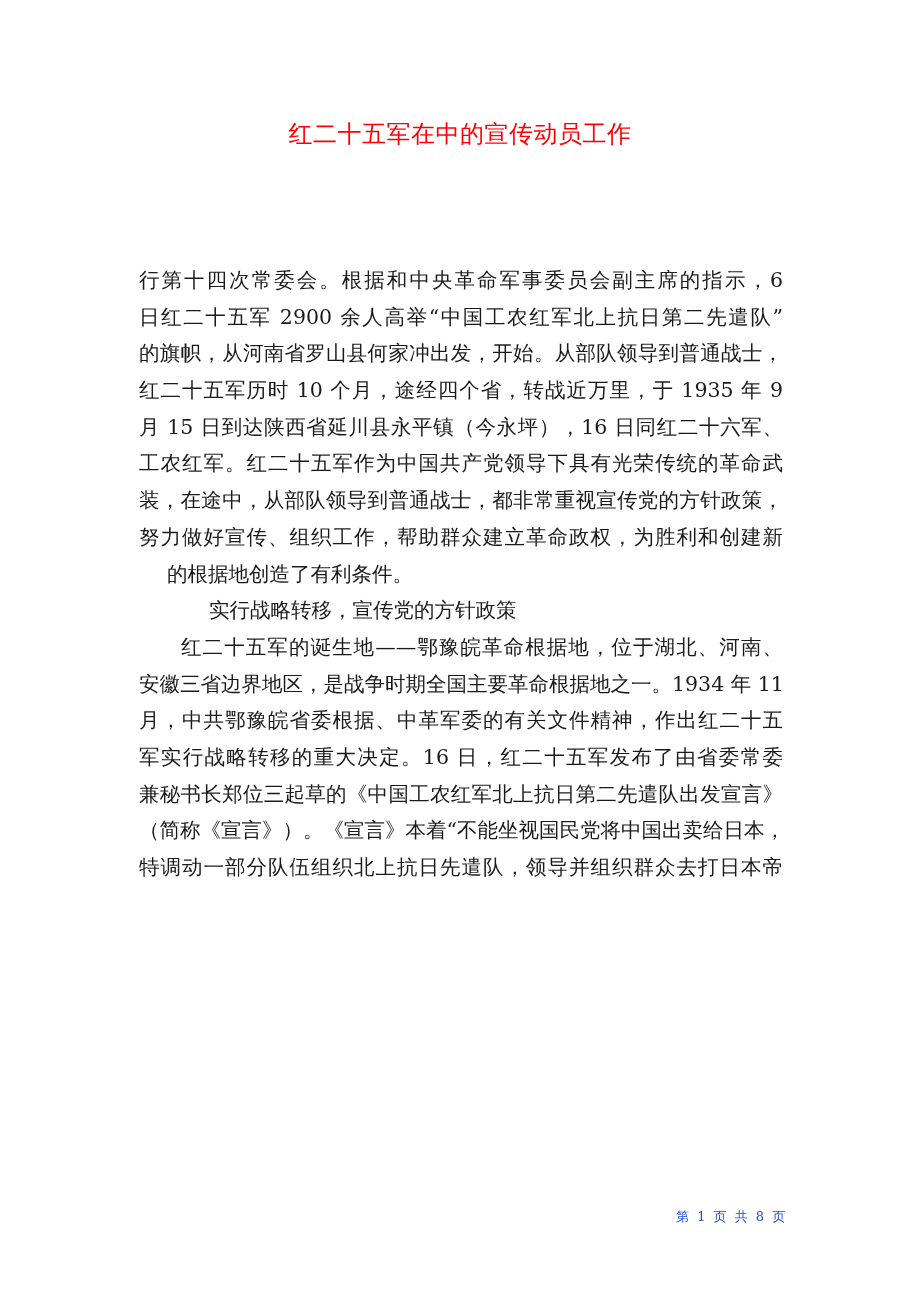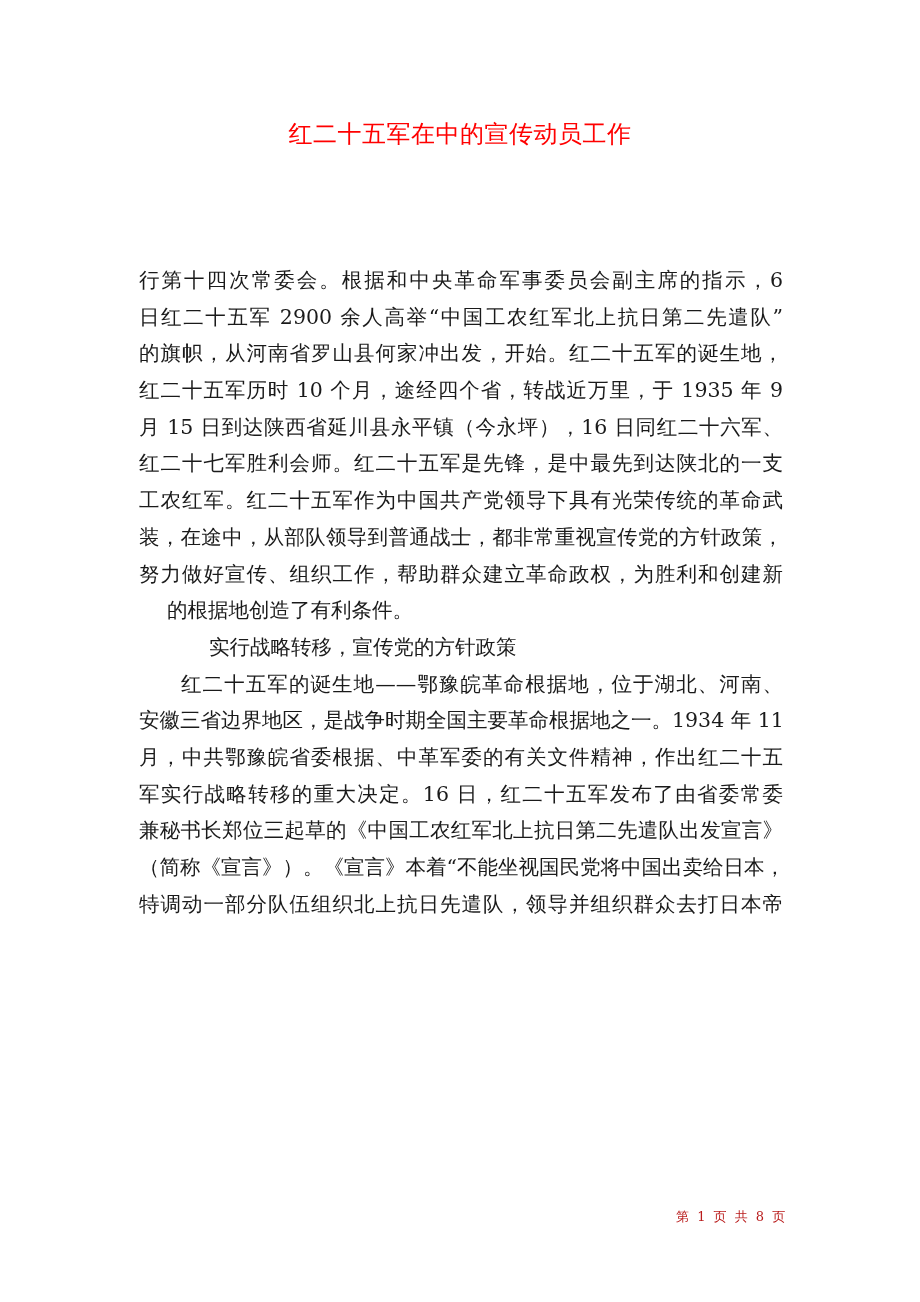--- a/index.html
+++ b/index.html
@@ -58,40 +58,39 @@
     .line.last {
       text-align-last: left;
       margin-left: 28px;
     }
     .footer {
       position: absolute;
       left: 676px;
       top: 1208px;
       font-size: 13px;
       line-height: 18px;
-      color: #b91c1c;
+      color: #1d4ed8;
       font-family: "DejaVu Serif", "Liberation Serif", serif;
       word-spacing: 4px;
     }
   </style>
 </head>
 <body>
 
 <div class="page">
   <h1 class="title">红二十五军在中的宣传动员工作</h1>
 
   <div class="body">
 
     <div>
       <span class="line">行第十四次常委会。根据和中央革命军事委员会副主席的指示，6</span>
       <span class="line">日红二十五军 2900 余人高举“中国工农红军北上抗日第二先遣队”</span>
-      <span class="line">的旗帜，从河南省罗山县何家冲出发，开始。红二十五军的诞生地，</span>
+      <span class="line">的旗帜，从河南省罗山县何家冲出发，开始。从部队领导到普通战士，</span>
       <span class="line">红二十五军历时 10 个月，途经四个省，转战近万里，于 1935 年 9</span>
       <span class="line">月 15 日到达陕西省延川县永平镇（今永坪），16 日同红二十六军、</span>
-      <span class="line">红二十七军胜利会师。红二十五军是先锋，是中最先到达陕北的一支</span>
       <span class="line">工农红军。红二十五军作为中国共产党领导下具有光荣传统的革命武</span>
       <span class="line">装，在途中，从部队领导到普通战士，都非常重视宣传党的方针政策，</span>
       <span class="line">努力做好宣传、组织工作，帮助群众建立革命政权，为胜利和创建新</span>
       <span class="line last">的根据地创造了有利条件。</span>
     </div>
 
     <div>
       <span class="line indent last">实行战略转移，宣传党的方针政策</span>
     </div>
 

